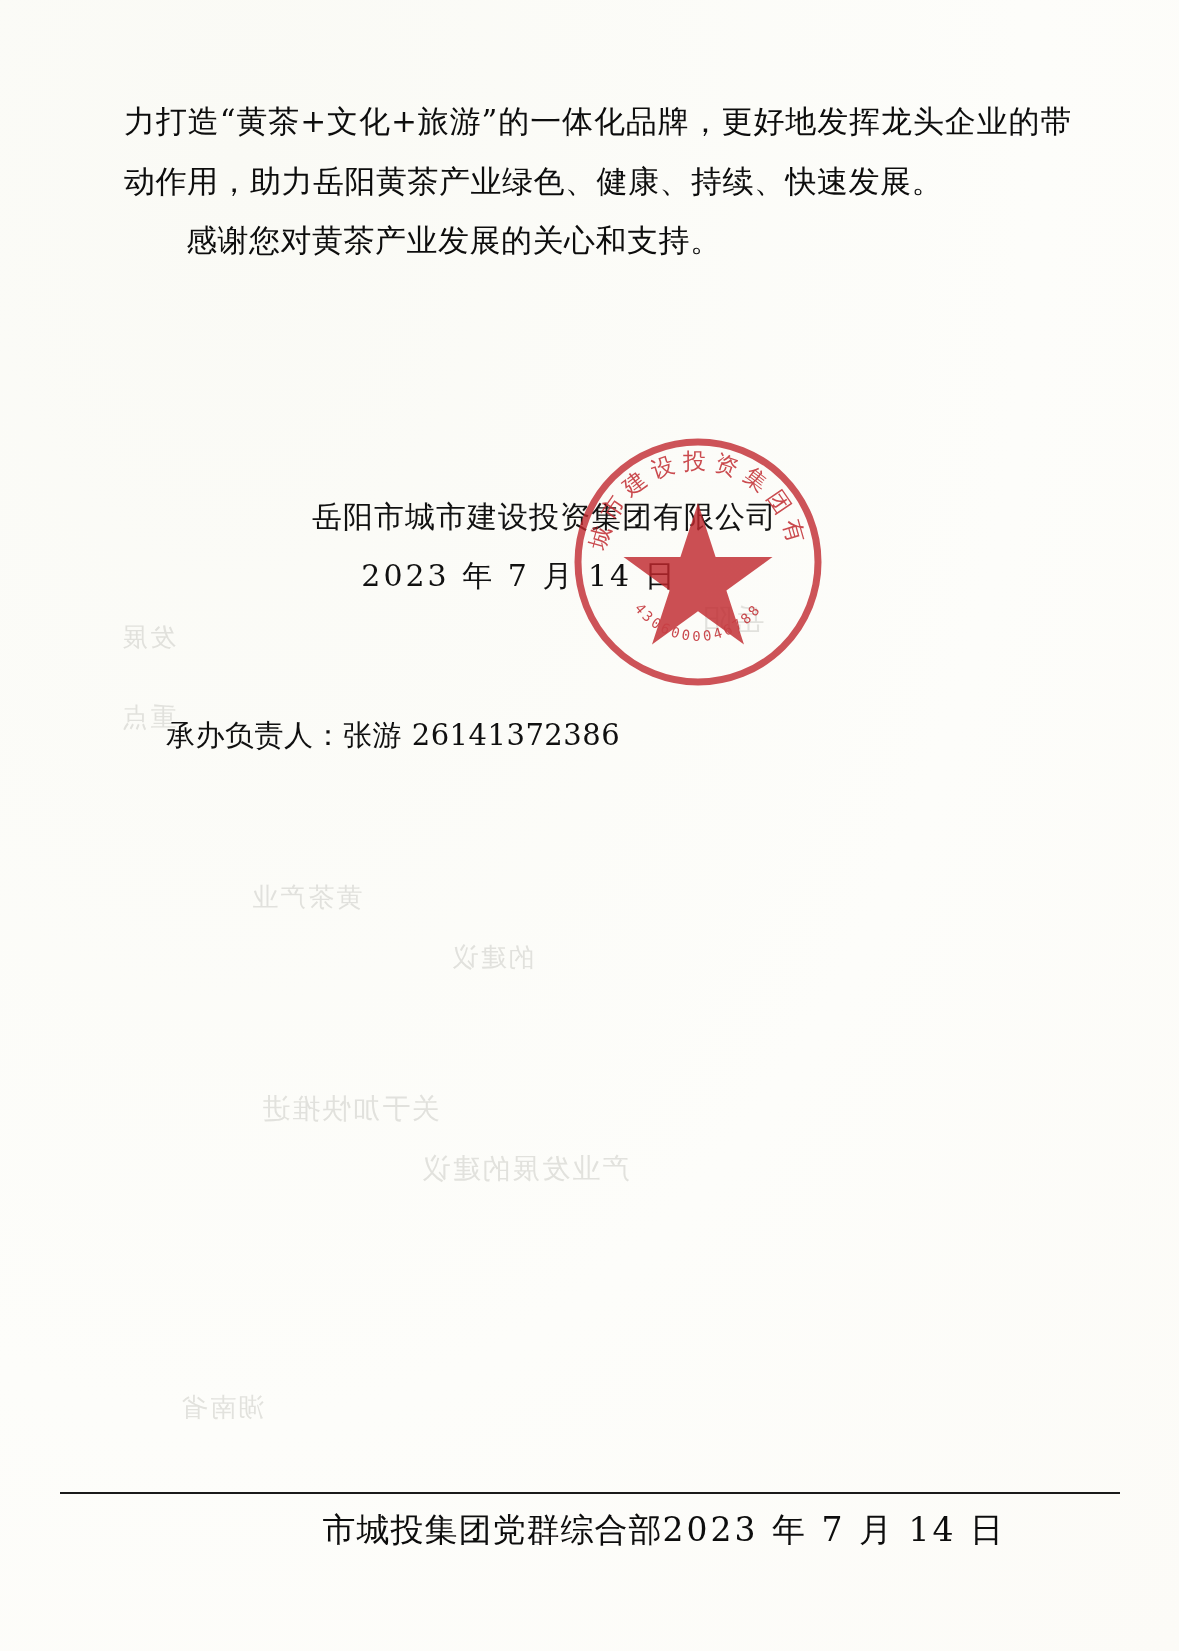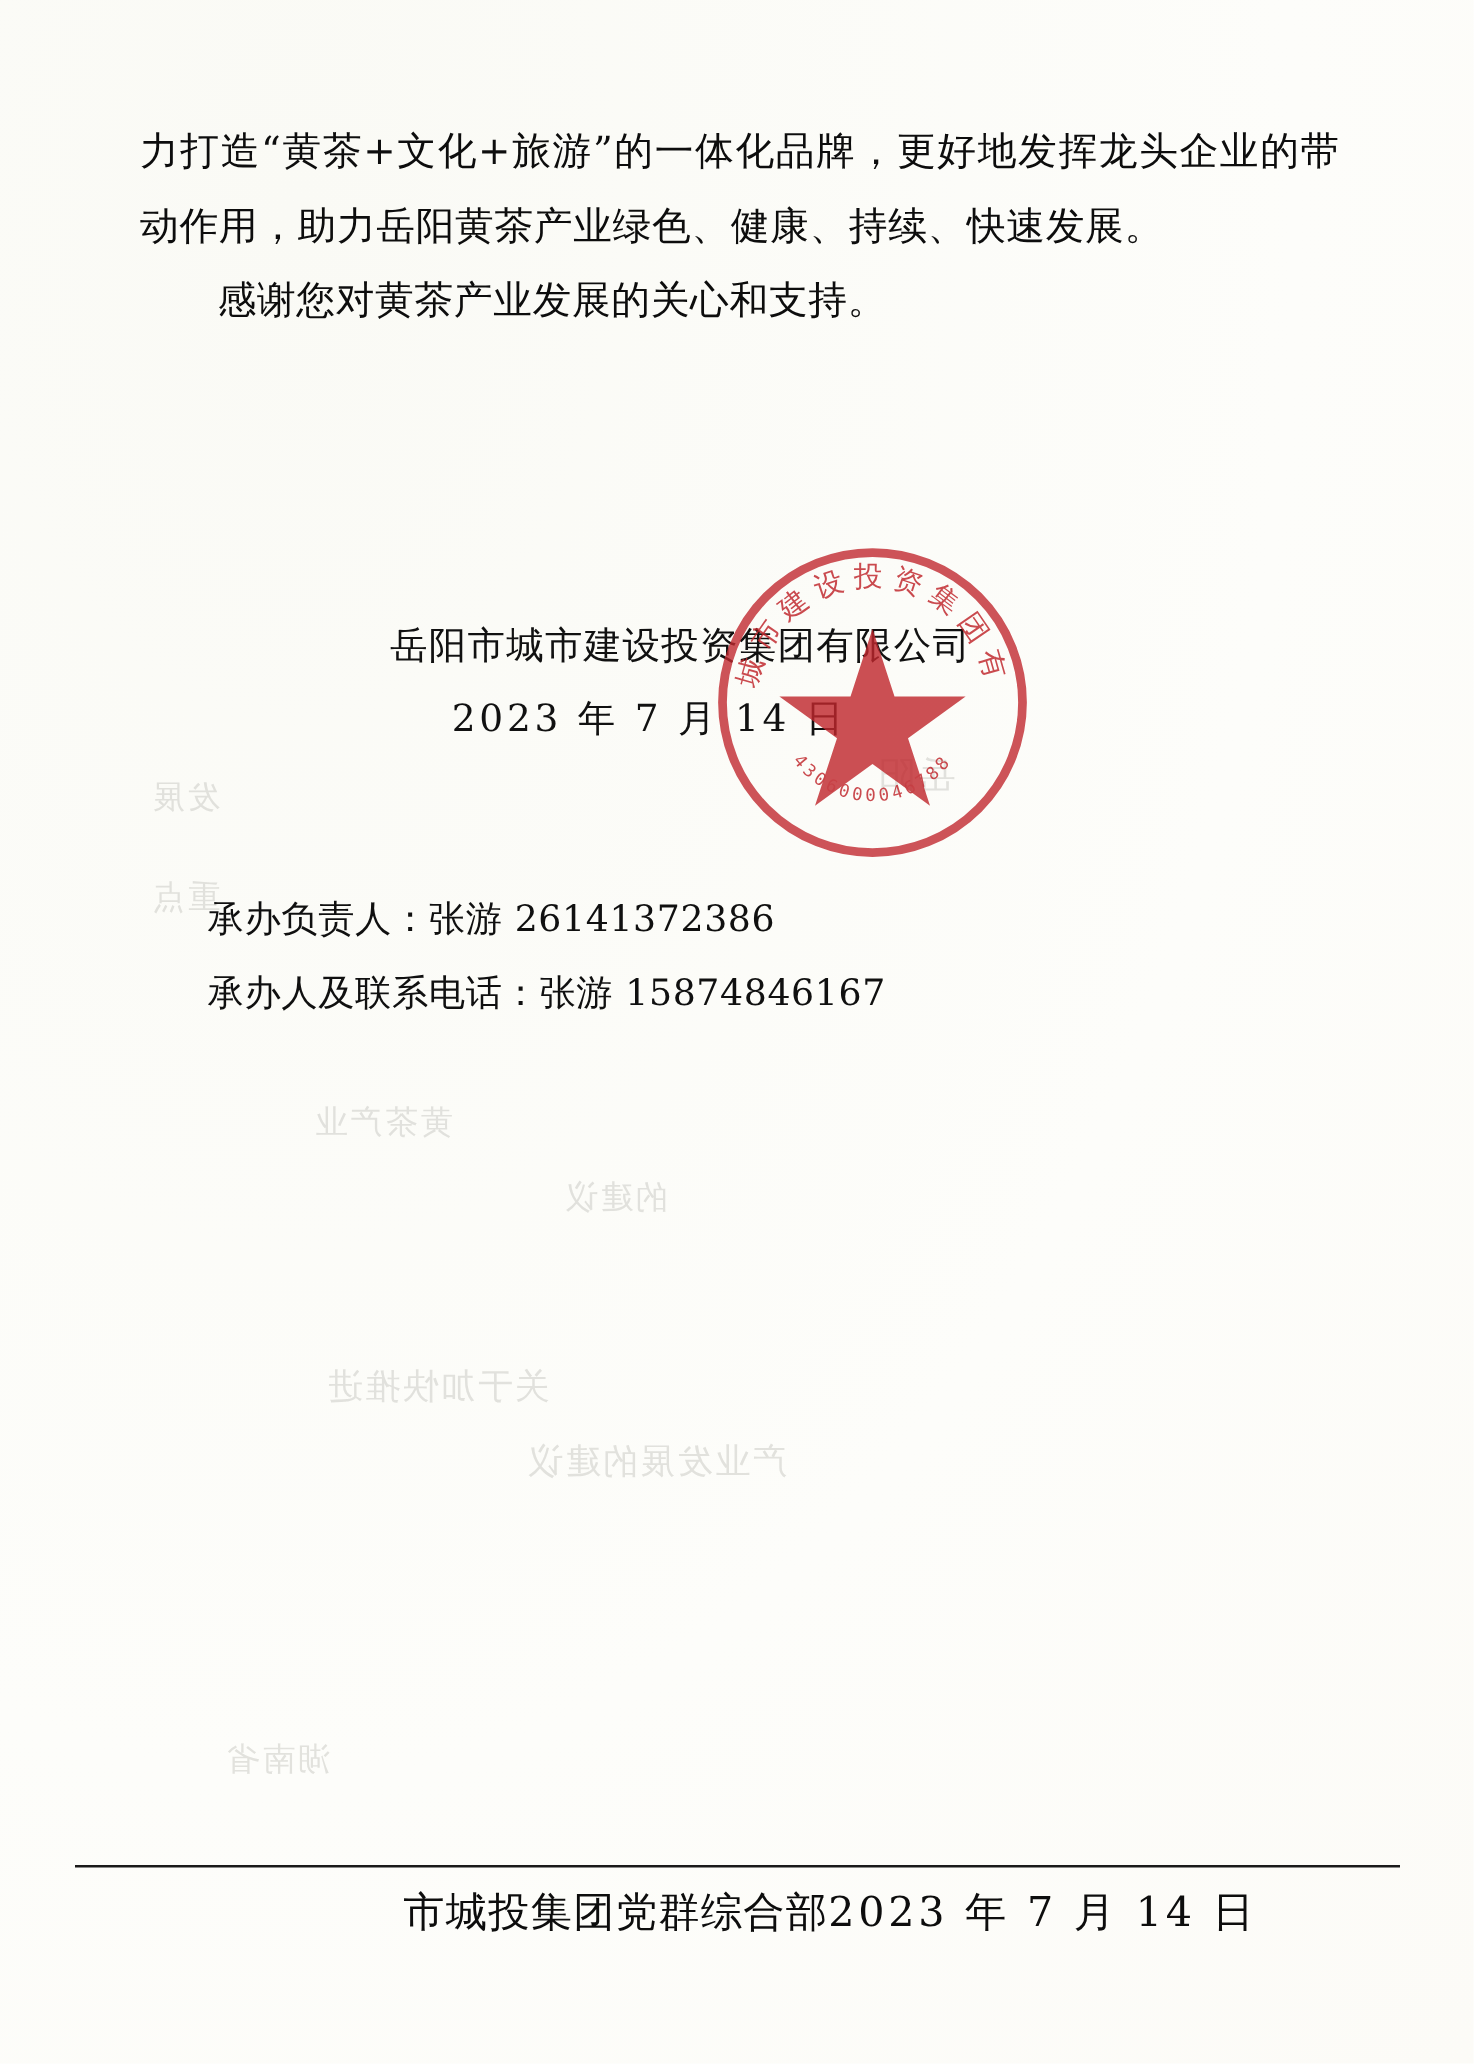--- a/index.html
+++ b/index.html
@@ -32,21 +32,21 @@
     top: 92px;
     width: 960px;
     font-size: 31px;
     line-height: 1.92;
     color: #0d0d0d;
     letter-spacing: 0.5px;
     text-align: justify;
     font-family: "DejaVu Serif", "Liberation Serif", serif;
   }
   .body-text p {
-    margin: 0 0 0 0;
+    margin: 0 0 0 12px;
   }
   .indent {
     text-indent: 62px;
   }
 
   .signature-block {
     position: absolute;
     left: 0;
     top: 488px;
     width: 1179px;
@@ -174,21 +174,20 @@
         <textPath href="#sealTopArc" startOffset="50%" text-anchor="middle">岳阳市城市建设投资集团有限公司</textPath>
       </text>
       <text font-family="'DejaVu Sans Mono', monospace" font-size="14" fill="#c0272d" letter-spacing="3" opacity="0.95">
         <textPath href="#sealBottomArc" startOffset="50%" text-anchor="middle">4306000046788</textPath>
       </text>
     </svg>
   </div>
 
   <div class="contacts">
     <div>承办负责人：张游 26141372386</div>
-    <div>承办人及联系电话：张游 15874846167</div>
   </div>
 
   <div class="footer-rule"></div>
   <div class="footer">
     <div class="footer-left">市城投集团党群综合部</div>
     <div class="footer-right">2023 年 7 月 14 日</div>
   </div>
 </div>
 
 </body></html>

